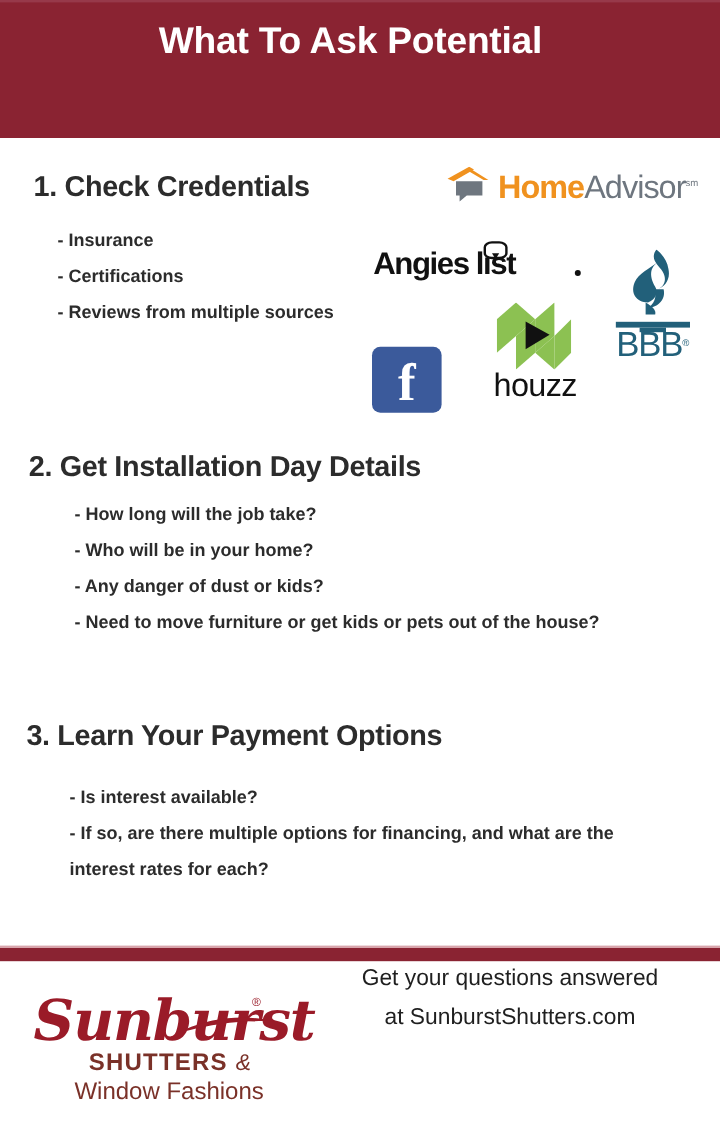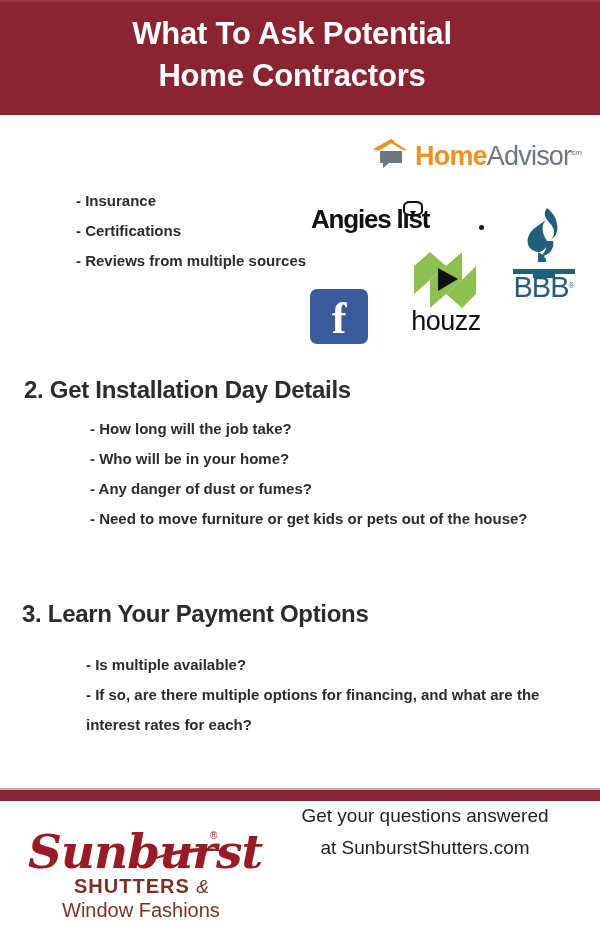--- a/index.html
+++ b/index.html
@@ -69,21 +69,21 @@
   .bullets {
     position: absolute;
     font-weight: bold;
     font-size: 15px;
     color: #2c2c2c;
     line-height: 30px;
   }
   #sec1-bullets { left: 48px; top: 186px; width: 260px; }
   #sec2-bullets { left: 62px; top: 414px; width: 500px; }
   #sec3-bullets { left: 58px; top: 650px; width: 510px; }
-  .bullets .li { display: block; margin-left: 28px; }
+  .bullets .li { display: block; }
 
   
   .logo { position: absolute; }
 
   
   #logo-homeadvisor { left: 371px; top: 136px; width: 208px; height: 36px; }
   #logo-homeadvisor .ha-icon {
     position: absolute; left: 0; top: 3px; width: 40px; height: 30px;
   }
   #logo-homeadvisor .ha-text {
@@ -201,24 +201,24 @@
 </style>
 </head>
 <body>
 
 <div id="page">
 
   <div class="header-banner">
     <div class="hairline"></div>
     <div class="header-title">
       <span class="line">What To Ask Potential</span>
-      <span class="line">Home Contractors</span>
     </div>
   </div>
 
+  <div class="sec-heading" id="sec1-heading">1. Check Credentials</div>
   <div class="bullets" id="sec1-bullets">
     <span class="li">- Insurance</span>
     <span class="li">- Certifications</span>
     <span class="li">- Reviews from multiple sources</span>
   </div>
 
   <div class="logo" id="logo-homeadvisor">
     <span class="ha-icon">
       <svg viewBox="0 0 40 30" width="40" height="30" xmlns="http://www.w3.org/2000/svg">
         <path d="M4 11 L20 1 L36 11 L32 11 L20 4 L8 11 Z" fill="#F0921F"></path>
@@ -272,27 +272,27 @@
         <polygon points="24,16 44,27 24,39" fill="#111111"></polygon>
       </svg>
     </span>
     <span class="hz-text">houzz</span>
   </div>
 
   <div class="sec-heading" id="sec2-heading">2. Get Installation Day Details</div>
   <div class="bullets" id="sec2-bullets">
     <span class="li">- How long will the job take?</span>
     <span class="li">- Who will be in your home?</span>
-    <span class="li">- Any danger of dust or fumes?</span>
+    <span class="li">- Any danger of dust or kids?</span>
     <span class="li">- Need to move furniture or get kids or pets out of the house?</span>
   </div>
 
   <div class="sec-heading" id="sec3-heading">3. Learn Your Payment Options</div>
   <div class="bullets" id="sec3-bullets">
-    <span class="li">- Is multiple available?</span>
+    <span class="li">- Is interest available?</span>
     <span class="li">- If so, are there multiple options for financing, and what are the interest rates for each?</span>
   </div>
 
   <div class="footer-bar">
     <div class="bar-hairline"></div>
   </div>
 
   <div id="footer-logo">
     <span class="sb-script">Sunburst</span>
     <span class="sb-reg">®</span>

